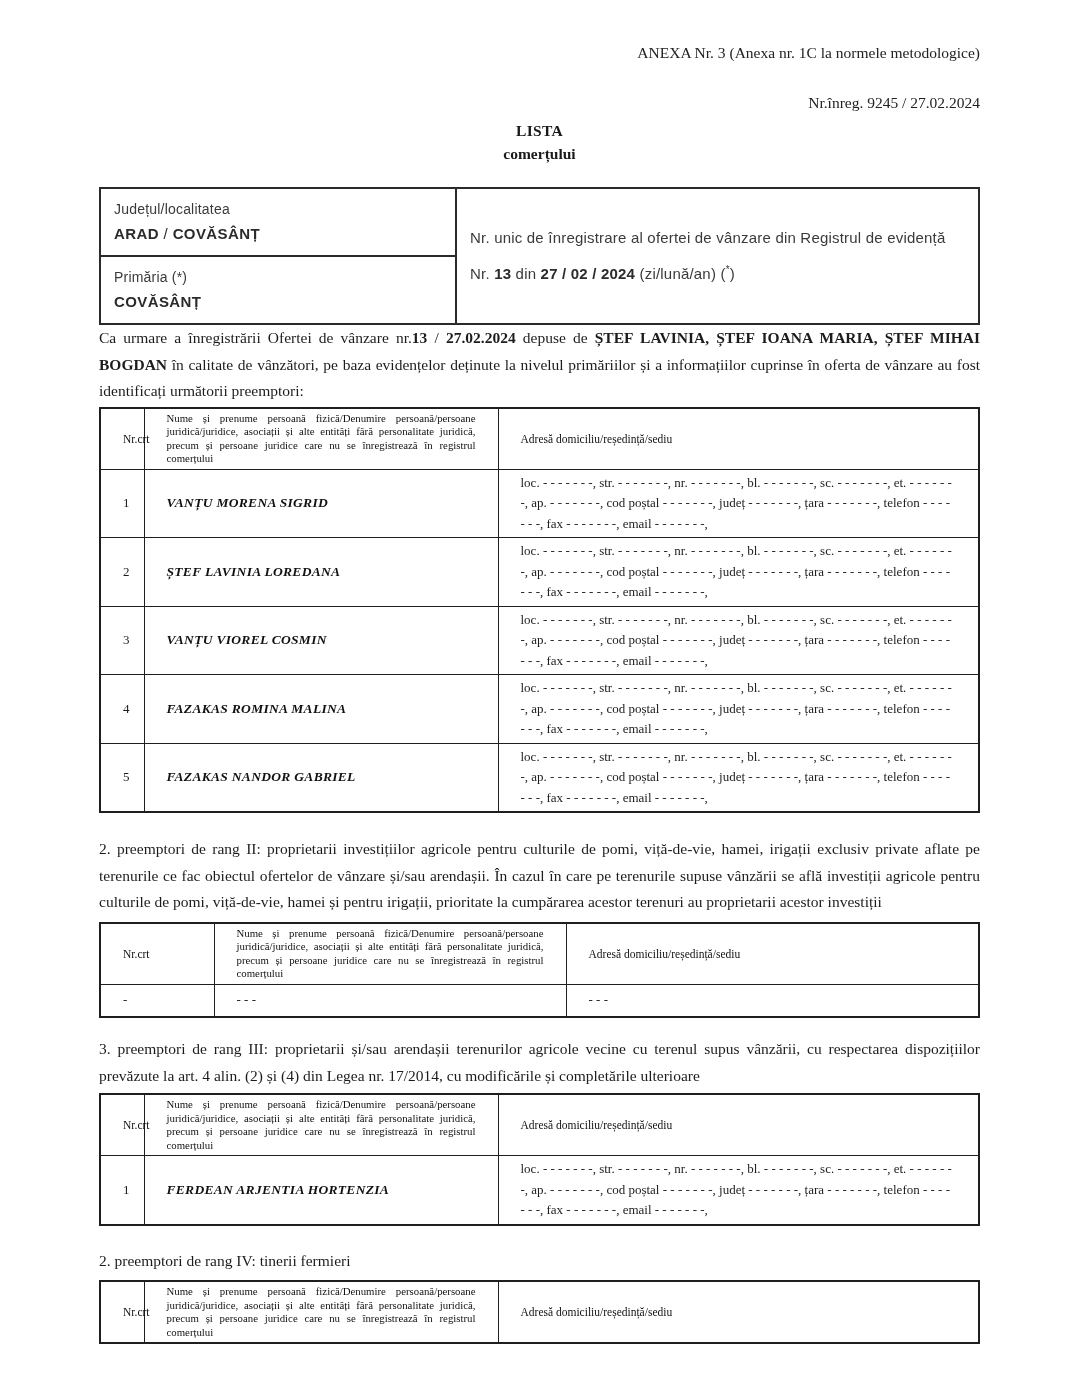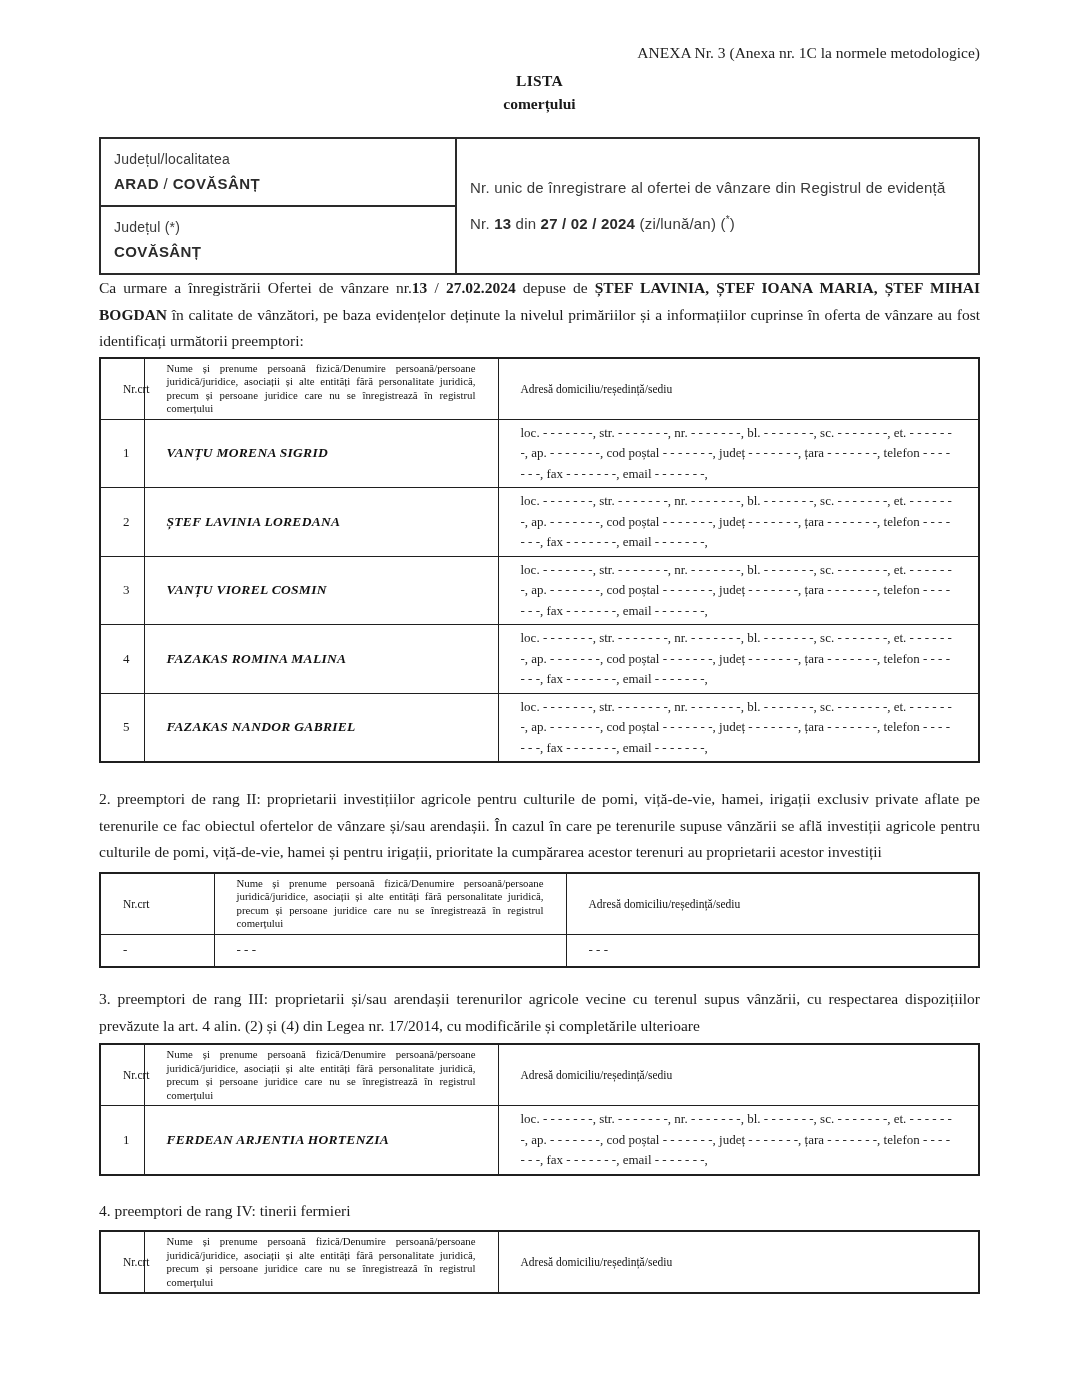--- a/index.html
+++ b/index.html
@@ -51,20 +51,21 @@
   .row-short td { height: 33px; font-size: 13px; }
   .hdr-row td { height: 49px; }
   .hdr-row-sm td { height: 45px; }
 </style>
 </head>
 <body>
 
 <div class="content">
 
   <div class="right-line">ANEXA Nr. 3 (Anexa nr. 1C la normele metodologice)</div>
+  <div class="right-line reg-line">Nr.înreg. 9245 / 27.02.2024</div>
 
   <div class="doc-title">LISTA</div>
   <div class="doc-subtitle">
     <div>comerțului</div>
   </div>
 
   <table class="info-table">
     <colgroup>
         <col style="width:356px">
         <col>
@@ -75,21 +76,21 @@
         <div class="info-label">Județul/localitatea</div>
         <div class="info-value"><span>ARAD</span><span class="sep"> / </span><span>COVĂSÂNȚ</span></div>
       </td>
       <td rowspan="2">
         <div class="info-right-text">Nr. unic de înregistrare al ofertei de vânzare din Registrul de evidență</div>
         <div class="info-right-nr"><span>Nr. </span><b>13</b><span> din </span><b>27 / 02 / 2024</b><span> (zi/lună/an) (</span><sup>*</sup><span>)</span></div>
       </td>
     </tr>
     <tr>
       <td>
-        <div class="info-label">Județul (*)</div>
+        <div class="info-label">Primăria (*)</div>
         <div class="info-value">COVĂSÂNȚ</div>
       </td>
     </tr>
   </tbody>
     </table>
 
   <div class="para"><span>Ca urmare a înregistrării Ofertei de vânzare nr.</span><b>13</b><span> / </span><b>27.02.2024</b><span> depuse de </span><b>ȘTEF LAVINIA, ȘTEF IOANA MARIA, ȘTEF MIHAI BOGDAN</b><span> în calitate de vânzători, pe baza evidențelor deținute la nivelul primăriilor și a informațiilor cuprinse în oferta de vânzare au fost identificați următorii preemptori:</span></div>
 
 
   <table class="doc-table">
@@ -169,21 +170,21 @@
       <td class="th-addr">Adresă domiciliu/reședință/sediu</td>
     </tr>
     <tr class="row-tall">
       <td class="cell-nr">1</td>
       <td class="cell-name">FERDEAN ARJENTIA HORTENZIA</td>
       <td class="cell-addr">loc. - - - - - - -, str. - - - - - - -, nr. - - - - - - -, bl. - - - - - - -, sc. - - - - - - -, et. - - - - - - -, ap. - - - - - - -, cod poștal - - - - - - -, județ - - - - - - -, țara - - - - - - -, telefon - - - - - - -, fax - - - - - - -, email - - - - - - -,</td>
     </tr>
   </tbody>
     </table>
 
-  <div class="section-line mt22">4. preemptori de rang IV: tinerii fermieri</div>
+  <div class="section-line mt22">2. preemptori de rang IV: tinerii fermieri</div>
 
   <table class="doc-table" style="margin-top:6px;">
     <colgroup>
         <col style="width:44px">
         <col style="width:354px">
         <col>
       </colgroup>
     <tbody>
         <tr class="hdr-row-sm">
       <td class="th-nr">Nr.crt</td>

